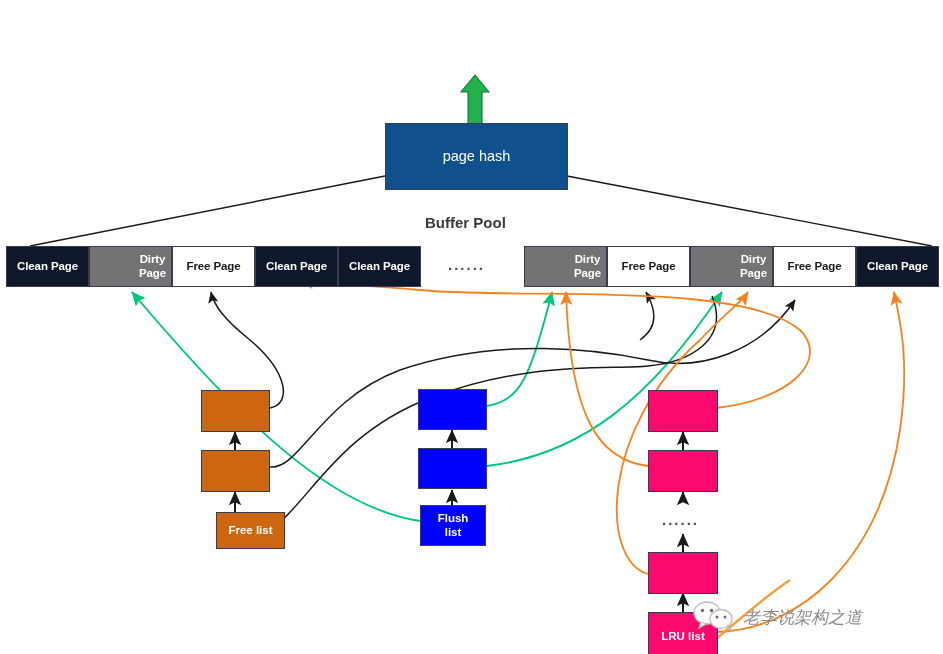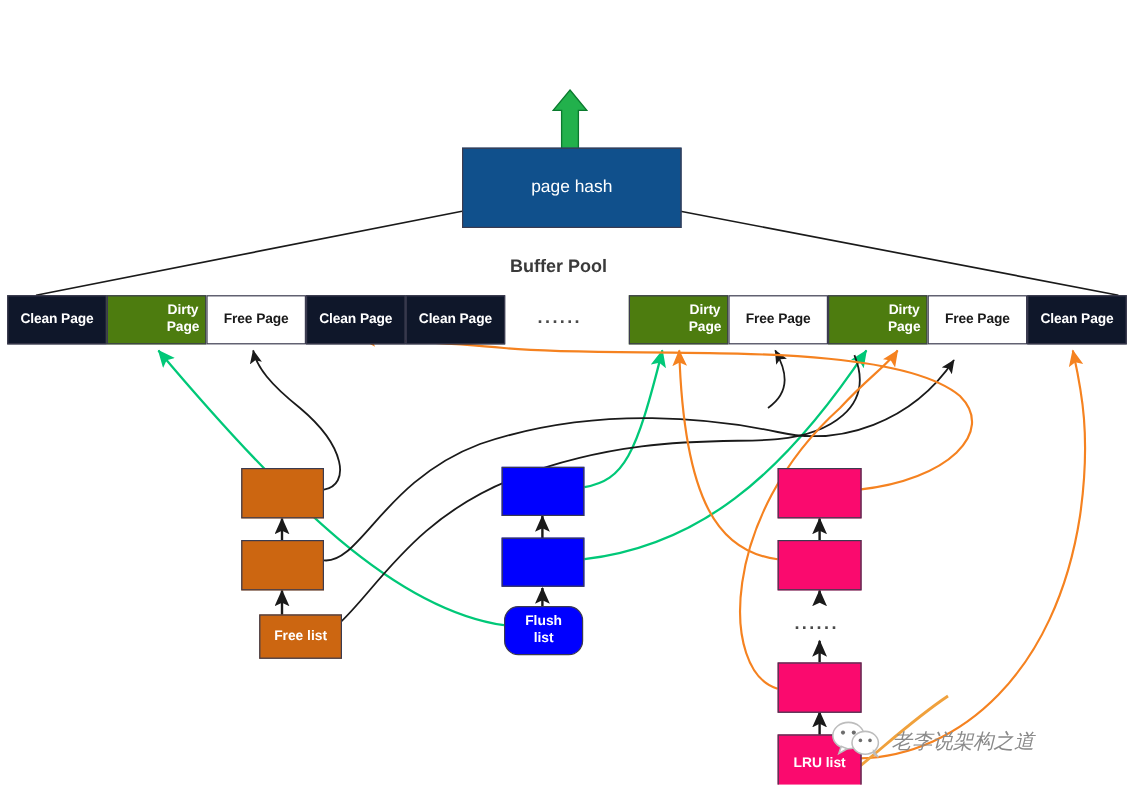--- a/index.html
+++ b/index.html
@@ -58,21 +58,21 @@
   .pool-cell {
     font-size: 11.5px;
     font-weight: bold;
     letter-spacing: -0.1px;
   }
   .cell-clean {
     background: #0f172a;
     color: #ffffff;
   }
   .cell-dirty {
-    background: #4d7c0f;
+    background: #737373;
     color: #ffffff;
     padding-left: 44px;
   }
   .cell-free {
     background: #ffffff;
     color: #1a1a1a;
   }
   .list-node {
     border: 1px solid #3b3b4f;
   }
@@ -230,21 +230,21 @@
   </div>
 
   <div class="node list-node n-free" style="left:201px; top:390px; width:69px; height:42px;"></div>
   <div class="node list-node n-free" style="left:201px; top:450px; width:69px; height:42px;"></div>
   <div class="node list-node n-free list-label" style="left:216px; top:512px; width:69px; height:37px;">
     <span>Free list</span>
   </div>
 
   <div class="node list-node n-flush" style="left:418px; top:389px; width:69px; height:41px;"></div>
   <div class="node list-node n-flush" style="left:418px; top:448px; width:69px; height:41px;"></div>
-  <div class="node list-node n-flush list-label" style="left:420px; top:505px; width:66px; height:41px; flex-direction:column;border-radius:12px;">
+  <div class="node list-node n-flush list-label" style="left:420px; top:505px; width:66px; height:41px; flex-direction:column;">
     <span>Flush</span>
     <span>list</span>
   </div>
 
   <div class="node list-node n-lru" style="left:648px; top:390px; width:70px; height:42px;"></div>
   <div class="node list-node n-lru" style="left:648px; top:450px; width:70px; height:42px;"></div>
   <div class="dots" style="left:662px; top:511px;">......</div>
   <div class="node list-node n-lru" style="left:648px; top:552px; width:70px; height:42px;"></div>
   <div class="node list-node n-lru list-label" style="left:648px; top:612px; width:70px; height:49px;">
     <span>LRU list</span>

